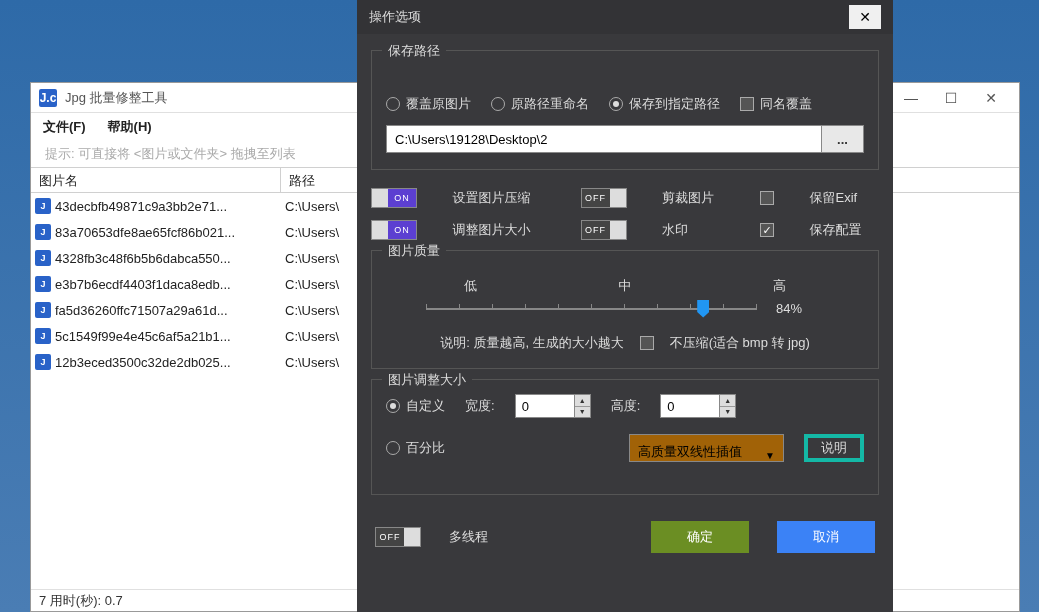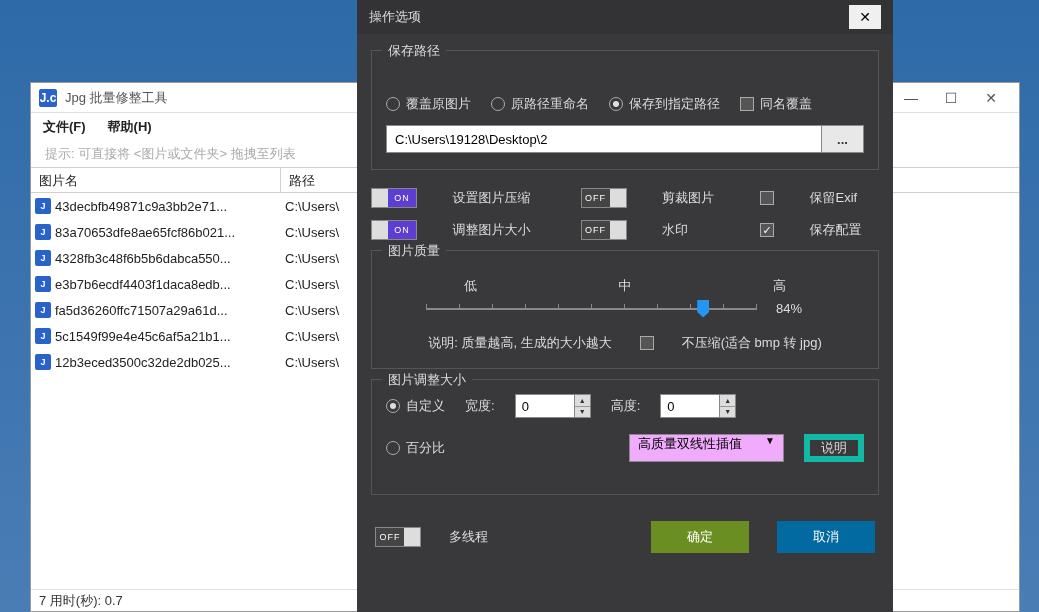--- a/index.html
+++ b/index.html
@@ -55,36 +55,36 @@
 .toggle.on .lbl::before { content: "ON"; }
 .toggle.off .lbl::before { content: "OFF"; }
 
 .slider-area { margin-top: 12px; }
 .slider-labels { display: flex; justify-content: space-between; width: 330px; margin: 0 auto; color: #ddd; padding: 0 4px; }
 .slider-track-wrap { display: flex; align-items: center; gap: 20px; margin-top: 6px; }
 .slider-track { width: 330px; height: 2px; background: #888; position: relative; margin-left: 40px; }
 .tick { position: absolute; top: -4px; width: 1px; height: 6px; background: #888; }
 .thumb { position: absolute; top: -8px; width: 12px; height: 18px; background: #2196f3; transform: translateX(-50%); clip-path: polygon(0 0, 100% 0, 100% 70%, 50% 100%, 0 70%); }
 .pct { color: #ddd; }
-.quality-note { margin-top: 18px; display: flex; align-items: center; gap: 28px; justify-content: center; }
+.quality-note { margin-top: 18px; display: flex; align-items: center; gap: 16px; justify-content: center; }
 
 .resize-row { display: flex; align-items: center; gap: 20px; margin-bottom: 16px; }
 .num-input-wrap { display: flex; align-items: center; }
 .num-input { width: 60px; height: 24px; background: #fff; color: #000; border: 1px solid #888; padding: 0 6px; font-size: 13px; }
 .spinner { width: 16px; height: 24px; border: 1px solid #888; border-left: none; background: #ddd; display: flex; flex-direction: column; }
 .spinner div { flex: 1; display: flex; align-items: center; justify-content: center; font-size: 7px; color: #333; border-bottom: 1px solid #999; }
 .spinner div:last-child { border-bottom: none; }
-.select { width: 155px; height: 28px; background: #f0abfc; color: #000; border: 1px solid #888; display: flex; align-items: flex-start; padding: 0 8px; justify-content: space-between; }
+.select { width: 155px; height: 28px; background: #a16207; color: #000; border: 1px solid #888; display: flex; align-items: flex-end; padding: 0 8px; justify-content: space-between; }
 .select .arrow { font-size: 10px; }
-.small-btn { width: 60px; height: 28px; border: 6px solid #14b8a6; display: flex; align-items: center; justify-content: center; background: #39393c; color: #ddd; }
+.small-btn { width: 60px; height: 28px; border: 4px solid #14b8a6; display: flex; align-items: center; justify-content: center; background: #39393c; color: #ddd; }
 
 .dlg-footer { display: flex; align-items: center; padding: 14px 18px 8px; gap: 28px; }
 .footer-spacer { flex: 1; }
 .ok-btn { width: 98px; height: 32px; background: #6b8e23; color: #fff; display: flex; align-items: center; justify-content: center; }
-.cancel-btn { width: 98px; height: 32px; background: #0369a1; color: #fff; display: flex; align-items: center; justify-content: center; }
+.cancel-btn { width: 98px; height: 32px; background: #3b82f6; color: #fff; display: flex; align-items: center; justify-content: center; }
 </style>
 </head>
 <body>
 
 <div class="main-window">
   <div class="titlebar">
     <span class="title-icon">J.c</span>
     <span class="title-text">Jpg 批量修整工具</span>
     <div class="win-btns">
       <div class="win-btn">—</div>

